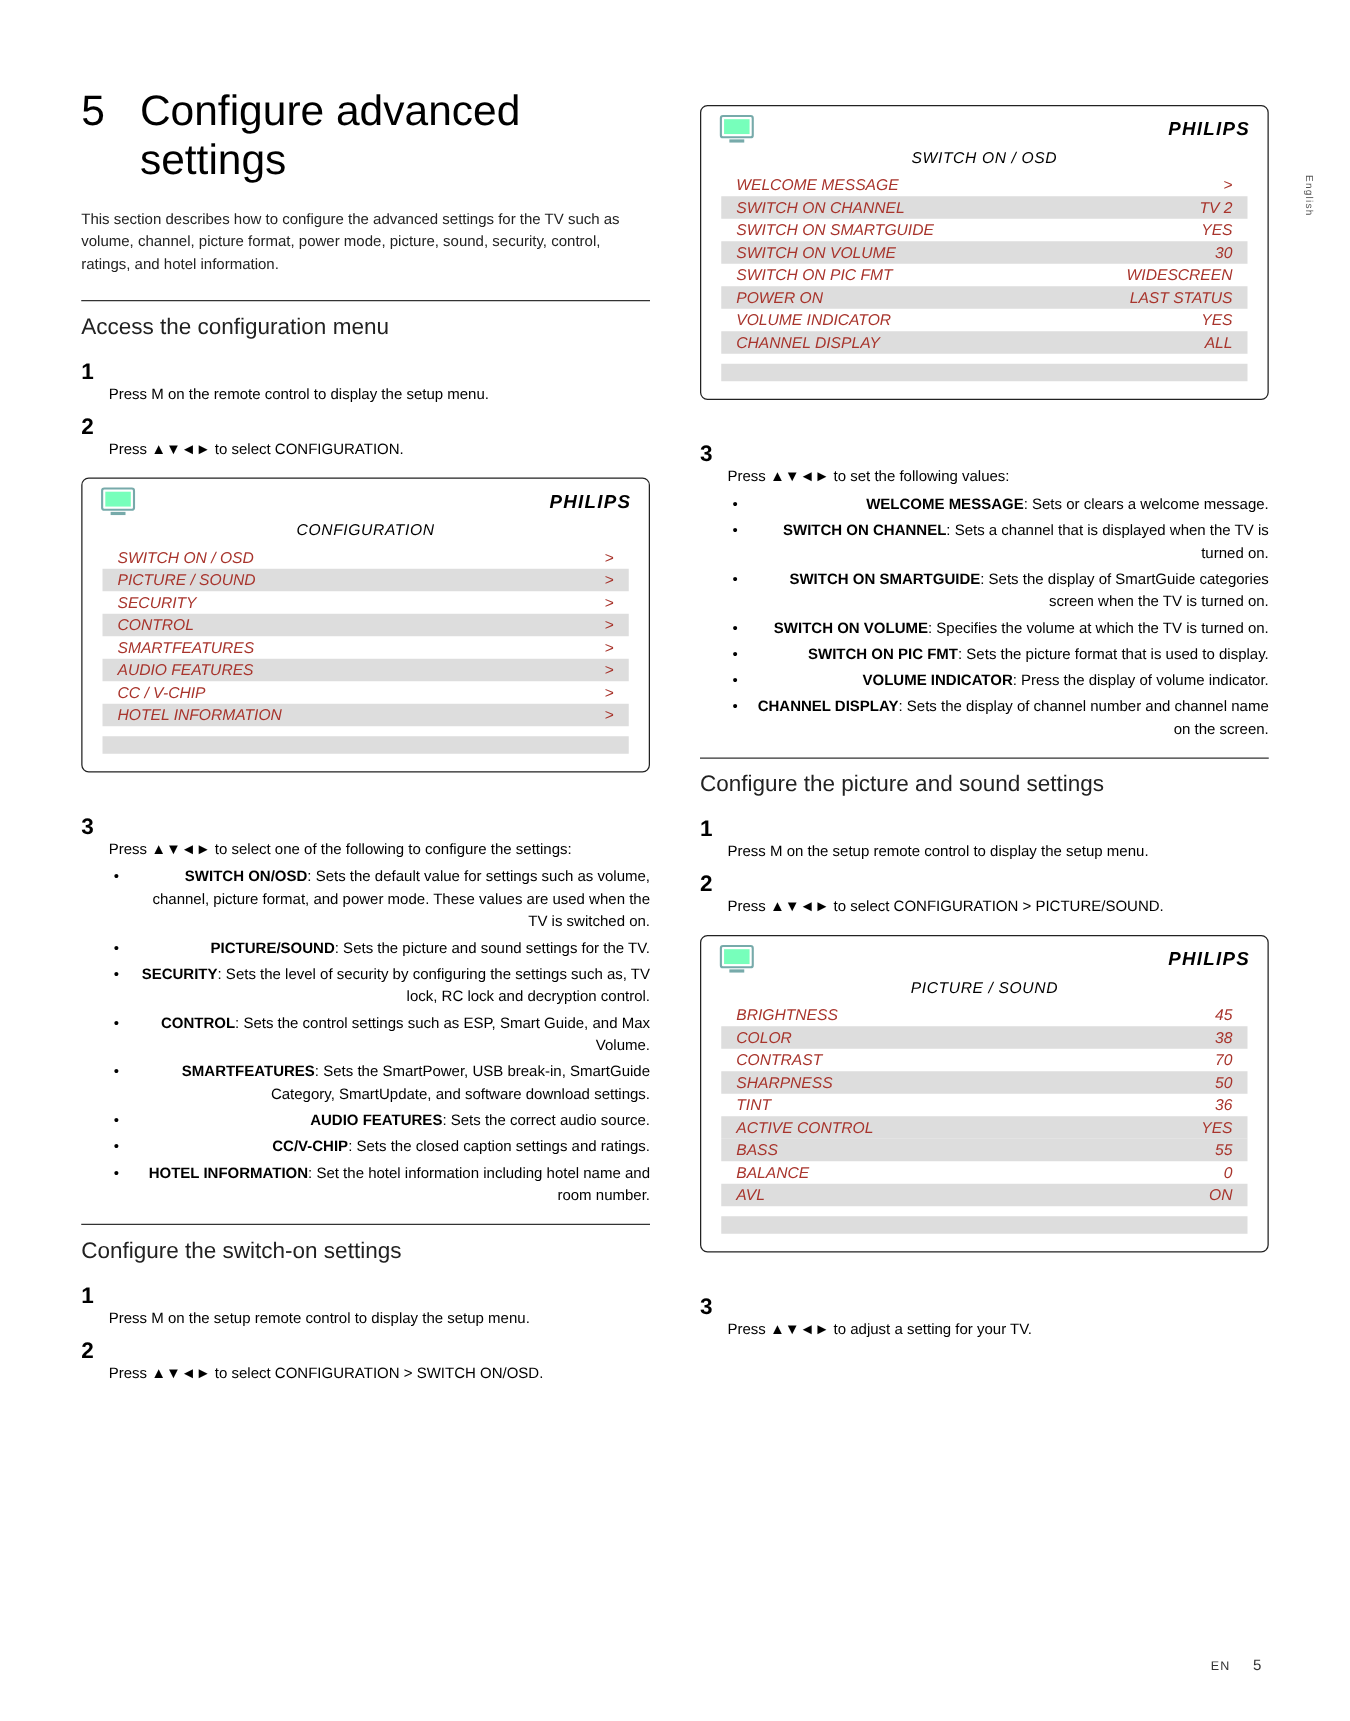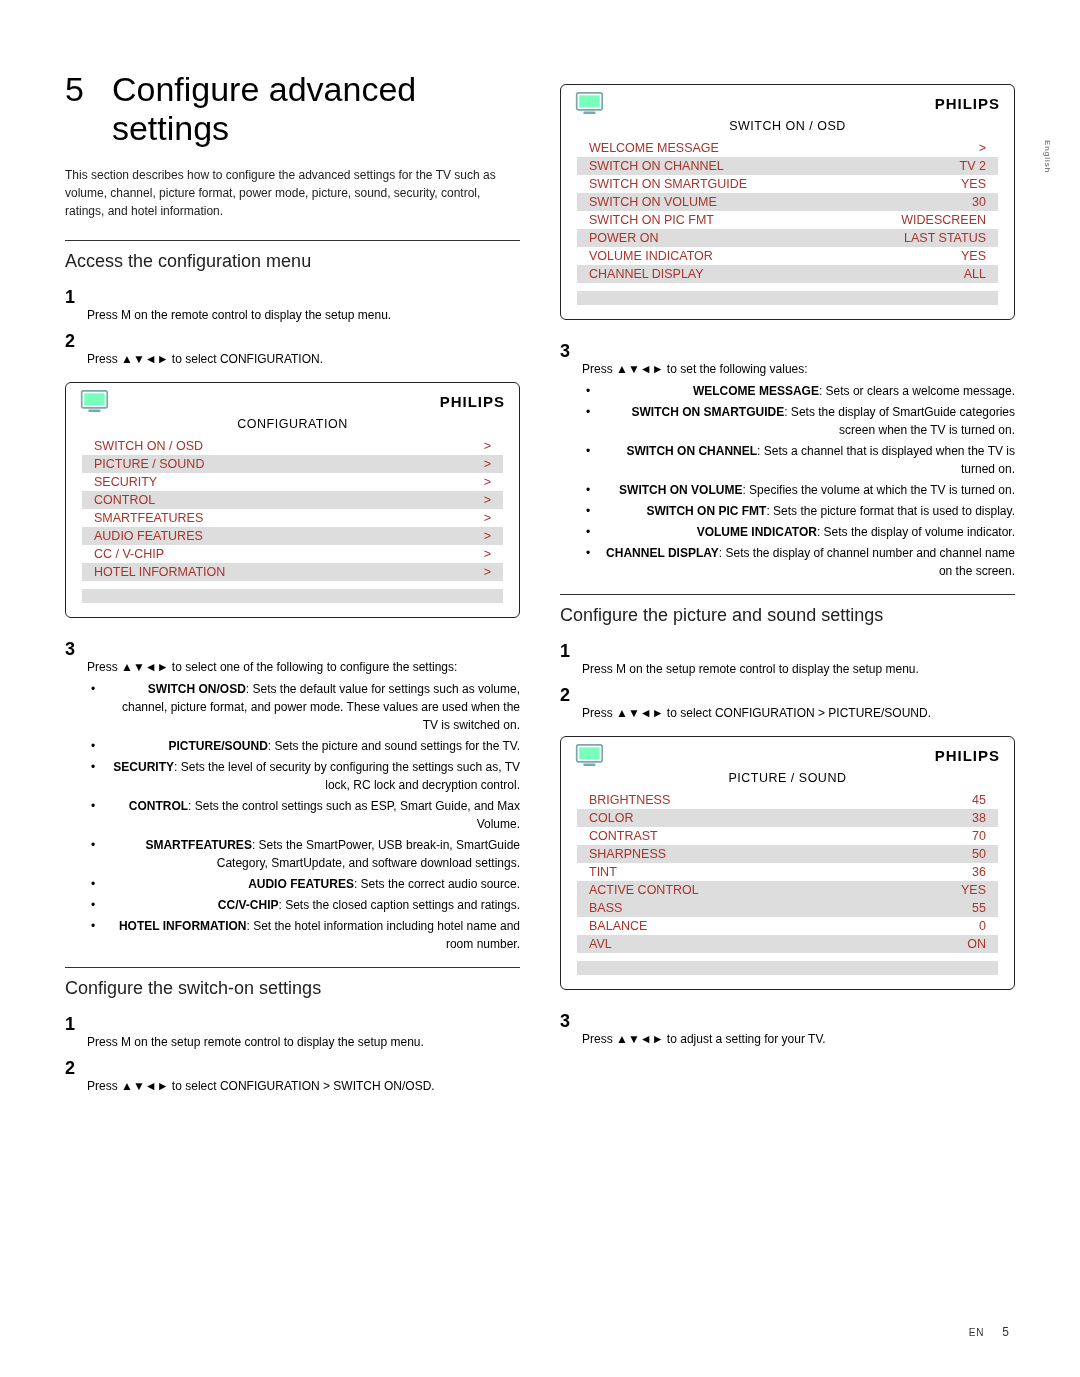--- a/index.html
+++ b/index.html
@@ -10,21 +10,21 @@
     h1.chapter { font-size: 34px; font-weight: normal; display: flex; align-items: flex-start; margin-bottom: 18px; line-height: 1.15; }
     h1.chapter .num { font-weight: normal; margin-right: 28px; }
     .intro { font-size: 12px; line-height: 1.5; margin-bottom: 20px; color: #222; }
     hr.sep { border: none; border-top: 1px solid #333; margin: 14px 0 10px; }
     h2.section { font-size: 18px; font-weight: normal; margin-bottom: 12px; color: #222; }
     .steps { list-style: none; }
     .steps li { display: flex; align-items: flex-start; margin-bottom: 4px; font-size: 12px; line-height: 1.5; }
     .steps li .sn { font-size: 18px; font-weight: bold; width: 22px; flex-shrink: 0; }
     .steps li .st { padding-top: 4px; margin-top: 18px; }
     .arrows { font-family: Arial; }
-    .osd { border: 1.5px solid #222; border-radius: 6px; margin: 14px 0 18px; overflow: hidden; }
+    .osd { border: 1.5px solid #222; border-radius: 6px; margin: 14px 0 30px; overflow: hidden; font-style: italic; }
     .osd-hdr { display: flex; align-items: center; justify-content: space-between; padding: 6px 14px 2px; }
     .osd-tv { width: 34px; height: 24px; display: inline-block; }
     .osd-tv svg { width: 100%; height: 100%; }
     .osd-brand { font-weight: bold; letter-spacing: 1px; font-size: 15px; }
     .osd-title { text-align: center; font-size: 12.5px; letter-spacing: 0.5px; padding: 2px 0 6px; }
     .osd-body { padding: 0 16px 8px; }
     .osd-row { display: flex; justify-content: space-between; padding: 2px 12px; font-size: 12.5px; color: #a8342c; }
     .osd-row.sel { background: #ddd; color: #a8342c; }
     .osd-row .lbl { text-transform: uppercase; }
     .osd-row .val { }
@@ -198,25 +198,25 @@
     </div>
 
     <ol class="steps">
       <li>
           <span class="sn">3</span>
           <span class="st"><span>Press </span><span class="arrows">▲▼◄►</span><span> to set the following values:</span></span>
         </li>
     </ol>
     <ul class="bullets" id="bul-switchon">
         <li><span class="bold">WELCOME MESSAGE</span><span>: Sets or clears a welcome message.</span></li>
+        <li><span class="bold">SWITCH ON CHANNEL</span><span>: Sets a channel that is displayed when the TV is turned on.</span></li>
         <li><span class="bold">SWITCH ON SMARTGUIDE</span><span>: Sets the display of SmartGuide categories screen when the TV is turned on.</span></li>
-        <li><span class="bold">SWITCH ON CHANNEL</span><span>: Sets a channel that is displayed when the TV is turned on.</span></li>
         <li><span class="bold">SWITCH ON VOLUME</span><span>: Specifies the volume at which the TV is turned on.</span></li>
         <li><span class="bold">SWITCH ON PIC FMT</span><span>: Sets the picture format that is used to display.</span></li>
-        <li><span class="bold">VOLUME INDICATOR</span><span>: Sets the display of volume indicator.</span></li>
+        <li><span class="bold">VOLUME INDICATOR</span><span>: Press the display of volume indicator.</span></li>
         <li><span class="bold">CHANNEL DISPLAY</span><span>: Sets the display of channel number and channel name on the screen.</span></li>
       </ul>
 
     <hr class="sep">
     <h2 class="section">Configure the picture and sound settings</h2>
     <ol class="steps">
       <li>
           <span class="sn">1</span>
           <span class="st">Press M on the setup remote control to display the setup menu.</span>
         </li>

